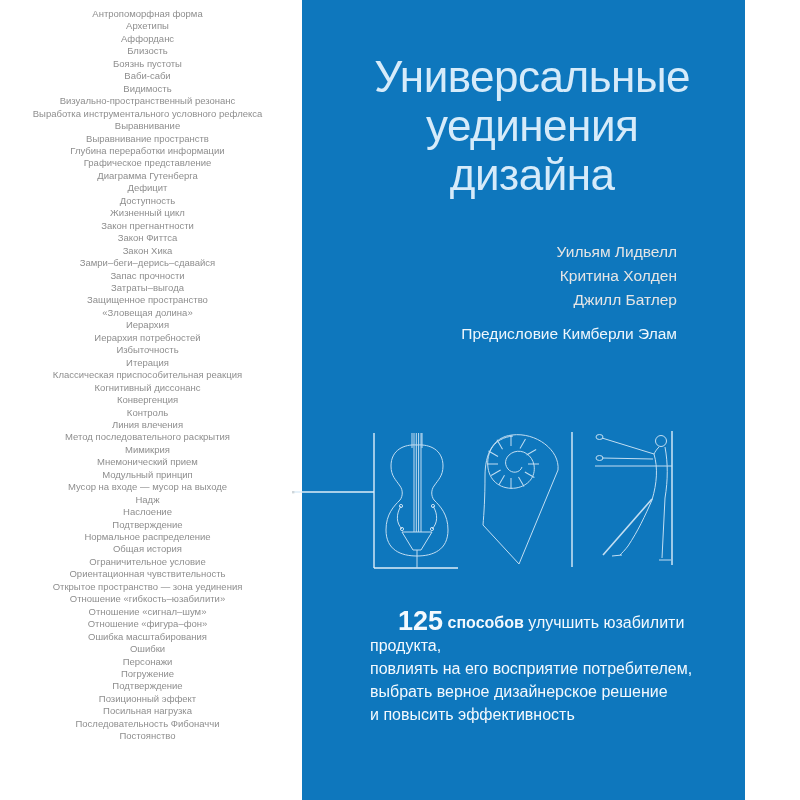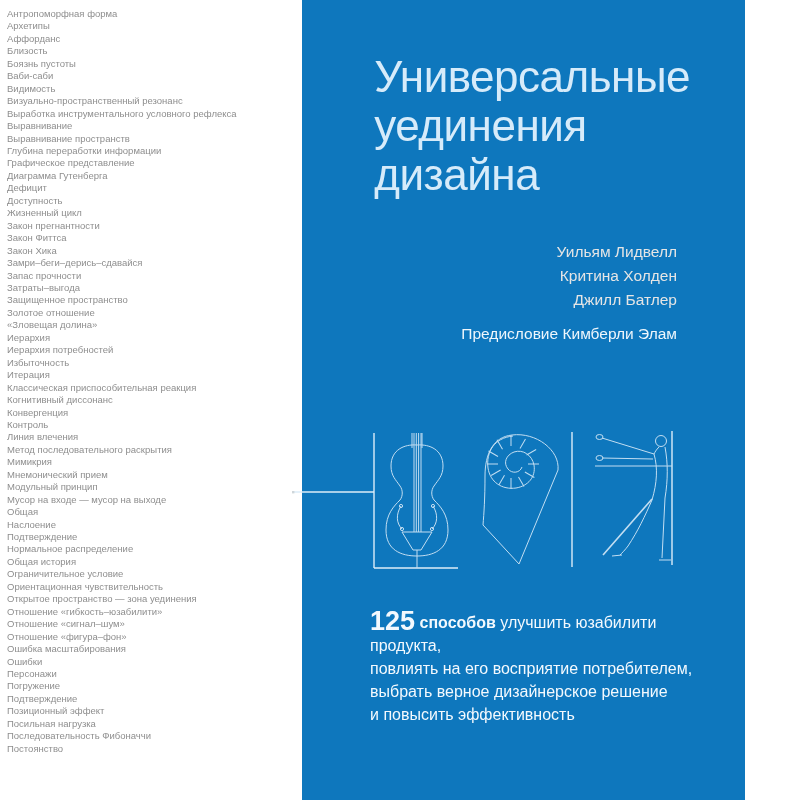--- a/index.html
+++ b/index.html
@@ -3,32 +3,32 @@
 <meta charset="utf-8">
 <style>
   html,body{margin:0;padding:0;}
   .page{
     position:relative;width:800px;height:800px;background:#ffffff;overflow:hidden;
     font-family:"Liberation Sans",sans-serif;
   }
   
   .principles{
     position:absolute;left:0;top:8px;width:295px;
-    text-align:left;color:#8e8e8e;
-    font-size:9.5px;line-height:12.45px;margin-left:7px;
+    text-align:center;color:#8e8e8e;
+    font-size:9.5px;line-height:12.45px;
   }
   .principle{white-space:nowrap;}
   
   .panel{
     position:absolute;left:302px;top:0;width:443px;height:800px;
     background:#0e77bd;
   }
   .title{
     position:absolute;top:52px;right:55px;margin:0;
-    text-align:left;color:#d6ebfa;
+    text-align:center;color:#d6ebfa;
     font-size:44px;line-height:49px;font-weight:400;letter-spacing:-0.5px;
   }
   .authors{
     position:absolute;top:240px;right:68px;
     text-align:right;color:#e5e5e5;
     font-size:15.5px;line-height:24px;
   }
   .foreword{
     position:absolute;top:322px;right:68px;
     text-align:right;color:#eef6fc;
@@ -37,21 +37,21 @@
   
   .art{
     position:absolute;left:290px;top:428px;width:400px;height:146px;
   }
   .art svg{display:block;width:400px;height:146px;}
   
   .tagline{
     position:absolute;left:68px;top:610px;width:350px;
     color:#f3f9fe;font-size:16px;line-height:23px;text-align:left;
   }
-  .tag-num{font-size:27px;font-weight:700;vertical-align:-2px;letter-spacing:0;}
+  .tag-num{font-size:27px;font-weight:700;vertical-align:-2px;letter-spacing:0;margin-left:28px;}
   .tag-bold{font-weight:700;}
 </style>
 </head>
 <body>
 
 <div class="page">
 
   <div class="principles">
       <div class="principle">Антропоморфная форма</div>
       <div class="principle">Архетипы</div>
@@ -70,37 +70,36 @@
       <div class="principle">Дефицит</div>
       <div class="principle">Доступность</div>
       <div class="principle">Жизненный цикл</div>
       <div class="principle">Закон прегнантности</div>
       <div class="principle">Закон Фиттса</div>
       <div class="principle">Закон Хика</div>
       <div class="principle">Замри–беги–дерись–сдавайся</div>
       <div class="principle">Запас прочности</div>
       <div class="principle">Затраты–выгода</div>
       <div class="principle">Защищенное пространство</div>
-      <div class="principle">Золотое отношение</div>
       <div class="principle">«Зловещая долина»</div>
       <div class="principle">Иерархия</div>
       <div class="principle">Иерархия потребностей</div>
       <div class="principle">Избыточность</div>
       <div class="principle">Итерация</div>
       <div class="principle">Классическая приспособительная реакция</div>
       <div class="principle">Когнитивный диссонанс</div>
       <div class="principle">Конвергенция</div>
       <div class="principle">Контроль</div>
       <div class="principle">Линия влечения</div>
       <div class="principle">Метод последовательного раскрытия</div>
       <div class="principle">Мимикрия</div>
       <div class="principle">Мнемонический прием</div>
       <div class="principle">Модульный принцип</div>
       <div class="principle">Мусор на входе — мусор на выходе</div>
-      <div class="principle">Общая</div>
+      <div class="principle">Надж</div>
       <div class="principle">Наслоение</div>
       <div class="principle">Подтверждение</div>
       <div class="principle">Нормальное распределение</div>
       <div class="principle">Общая история</div>
       <div class="principle">Ограничительное условие</div>
       <div class="principle">Ориентационная чувствительность</div>
       <div class="principle">Открытое пространство — зона уединения</div>
       <div class="principle">Отношение «гибкость–юзабилити»</div>
       <div class="principle">Отношение «сигнал–шум»</div>
       <div class="principle">Отношение «фигура–фон»</div>

